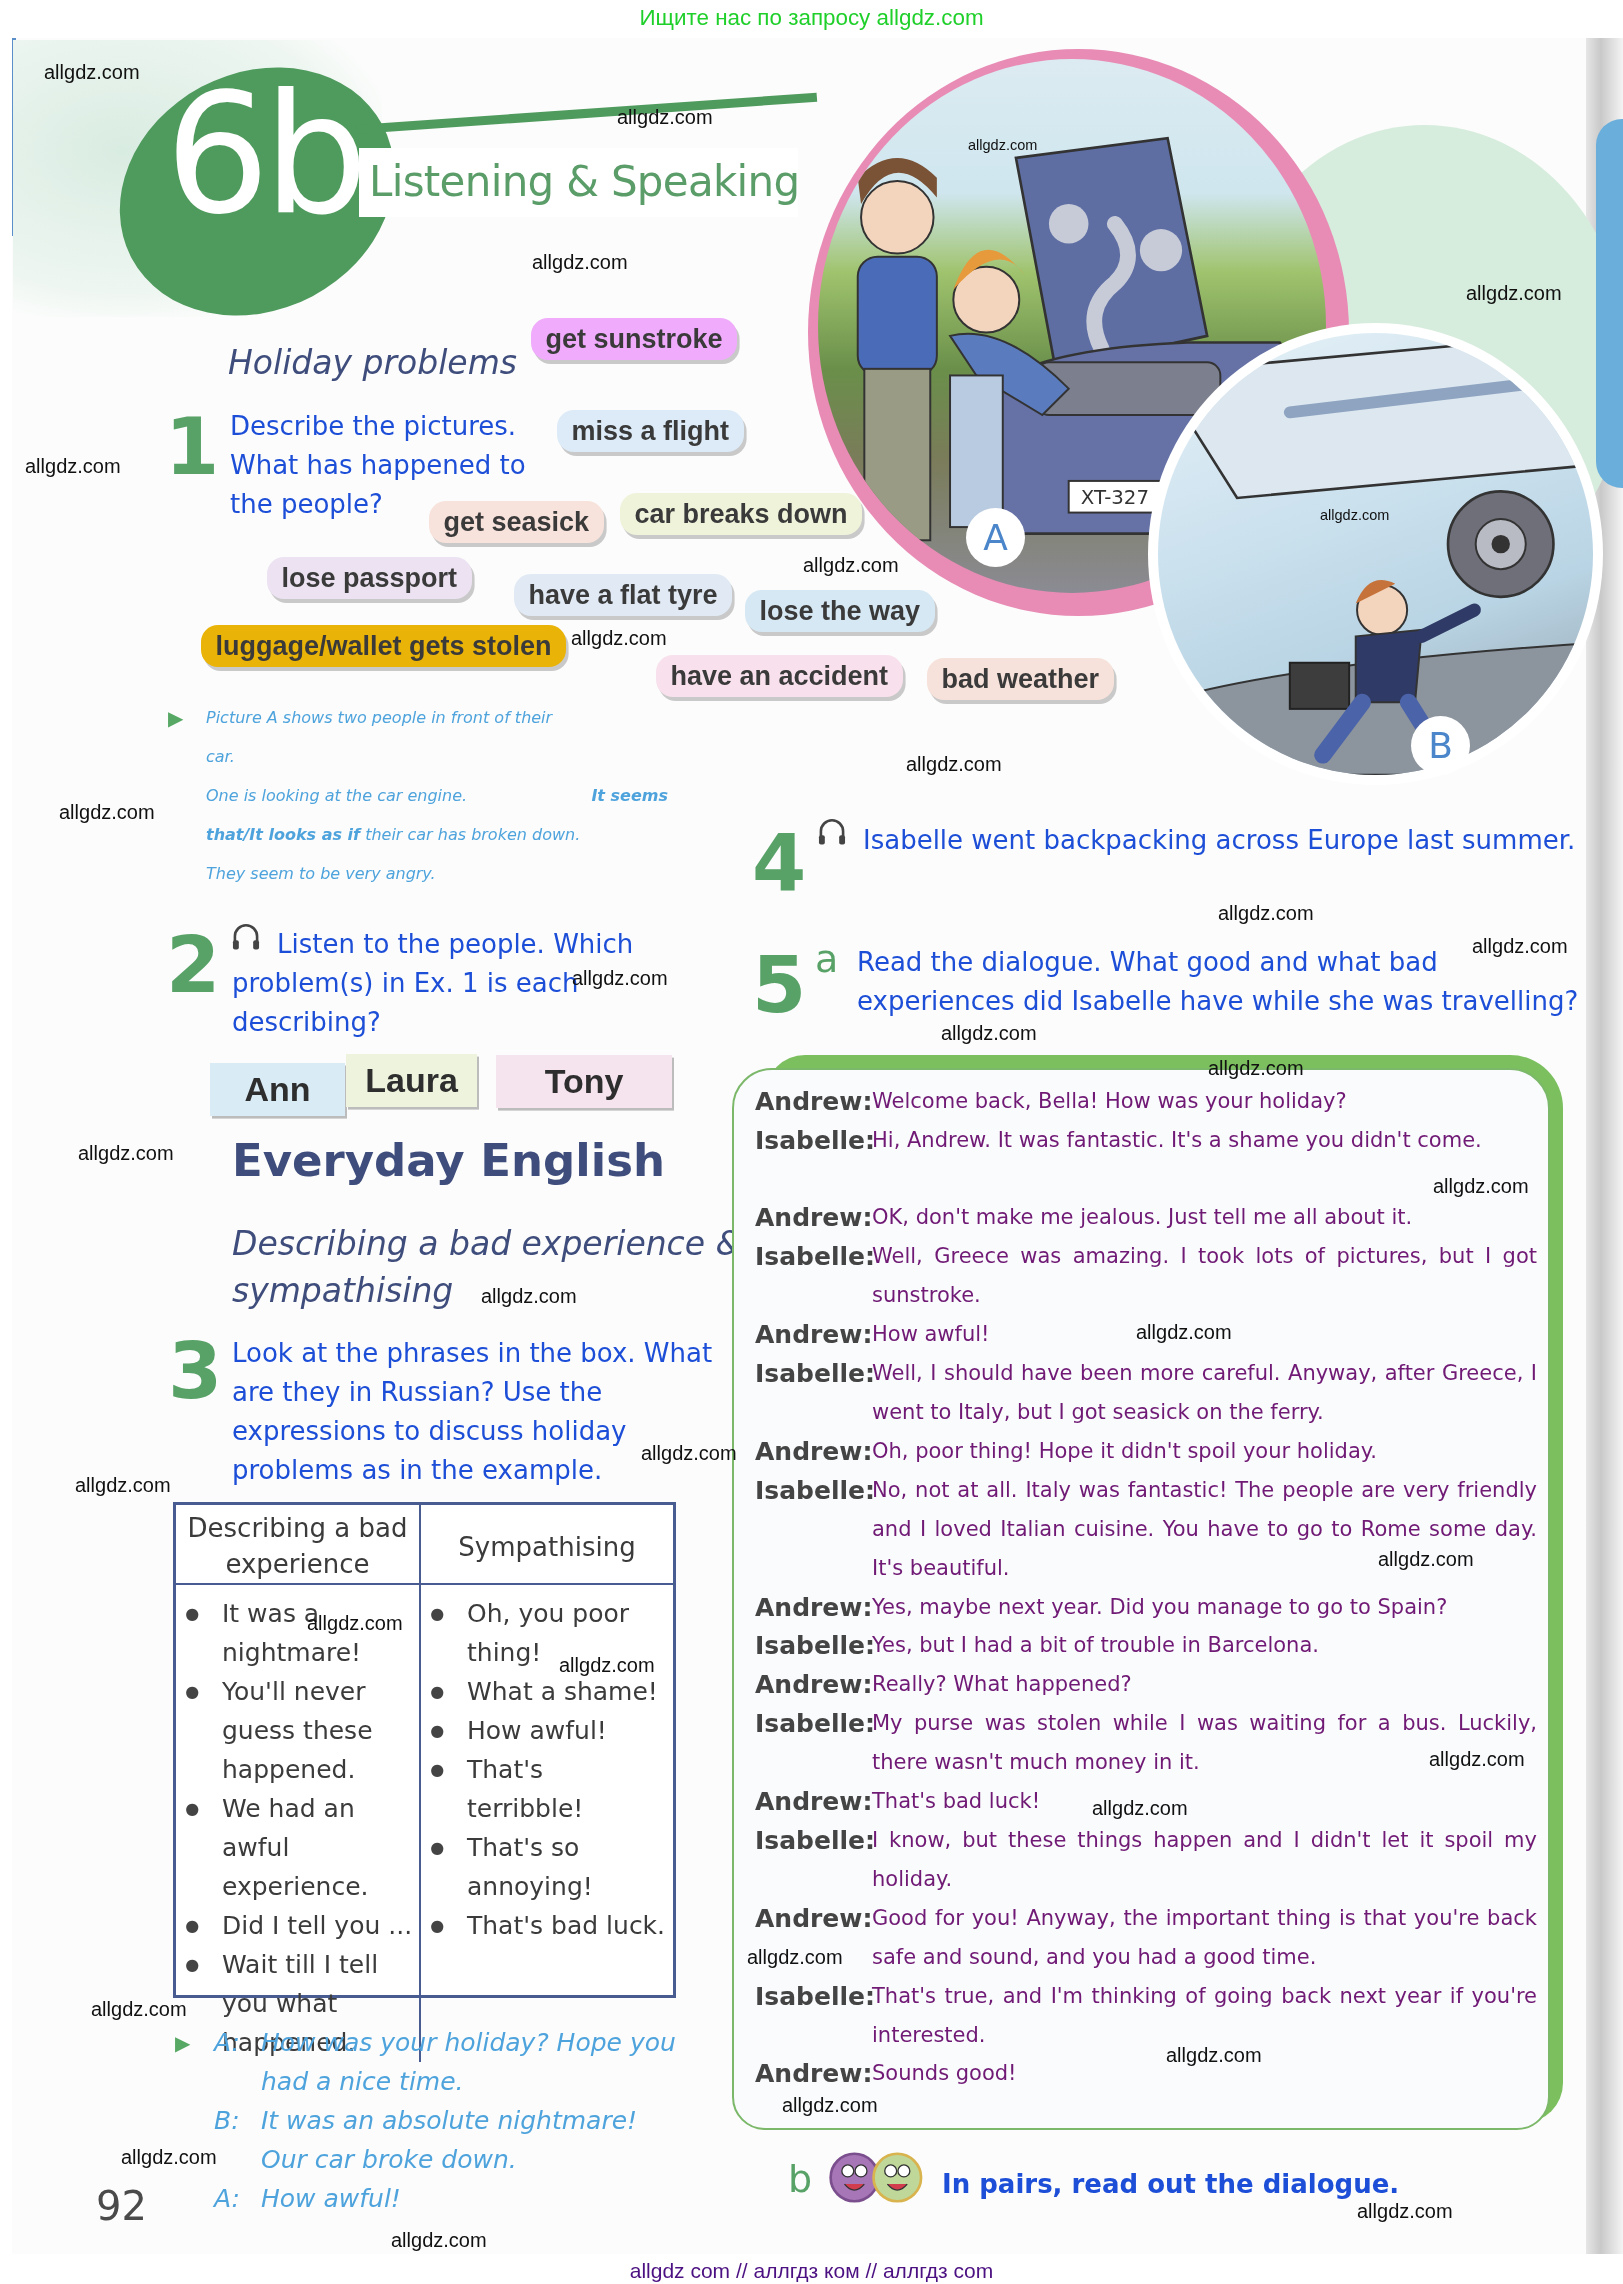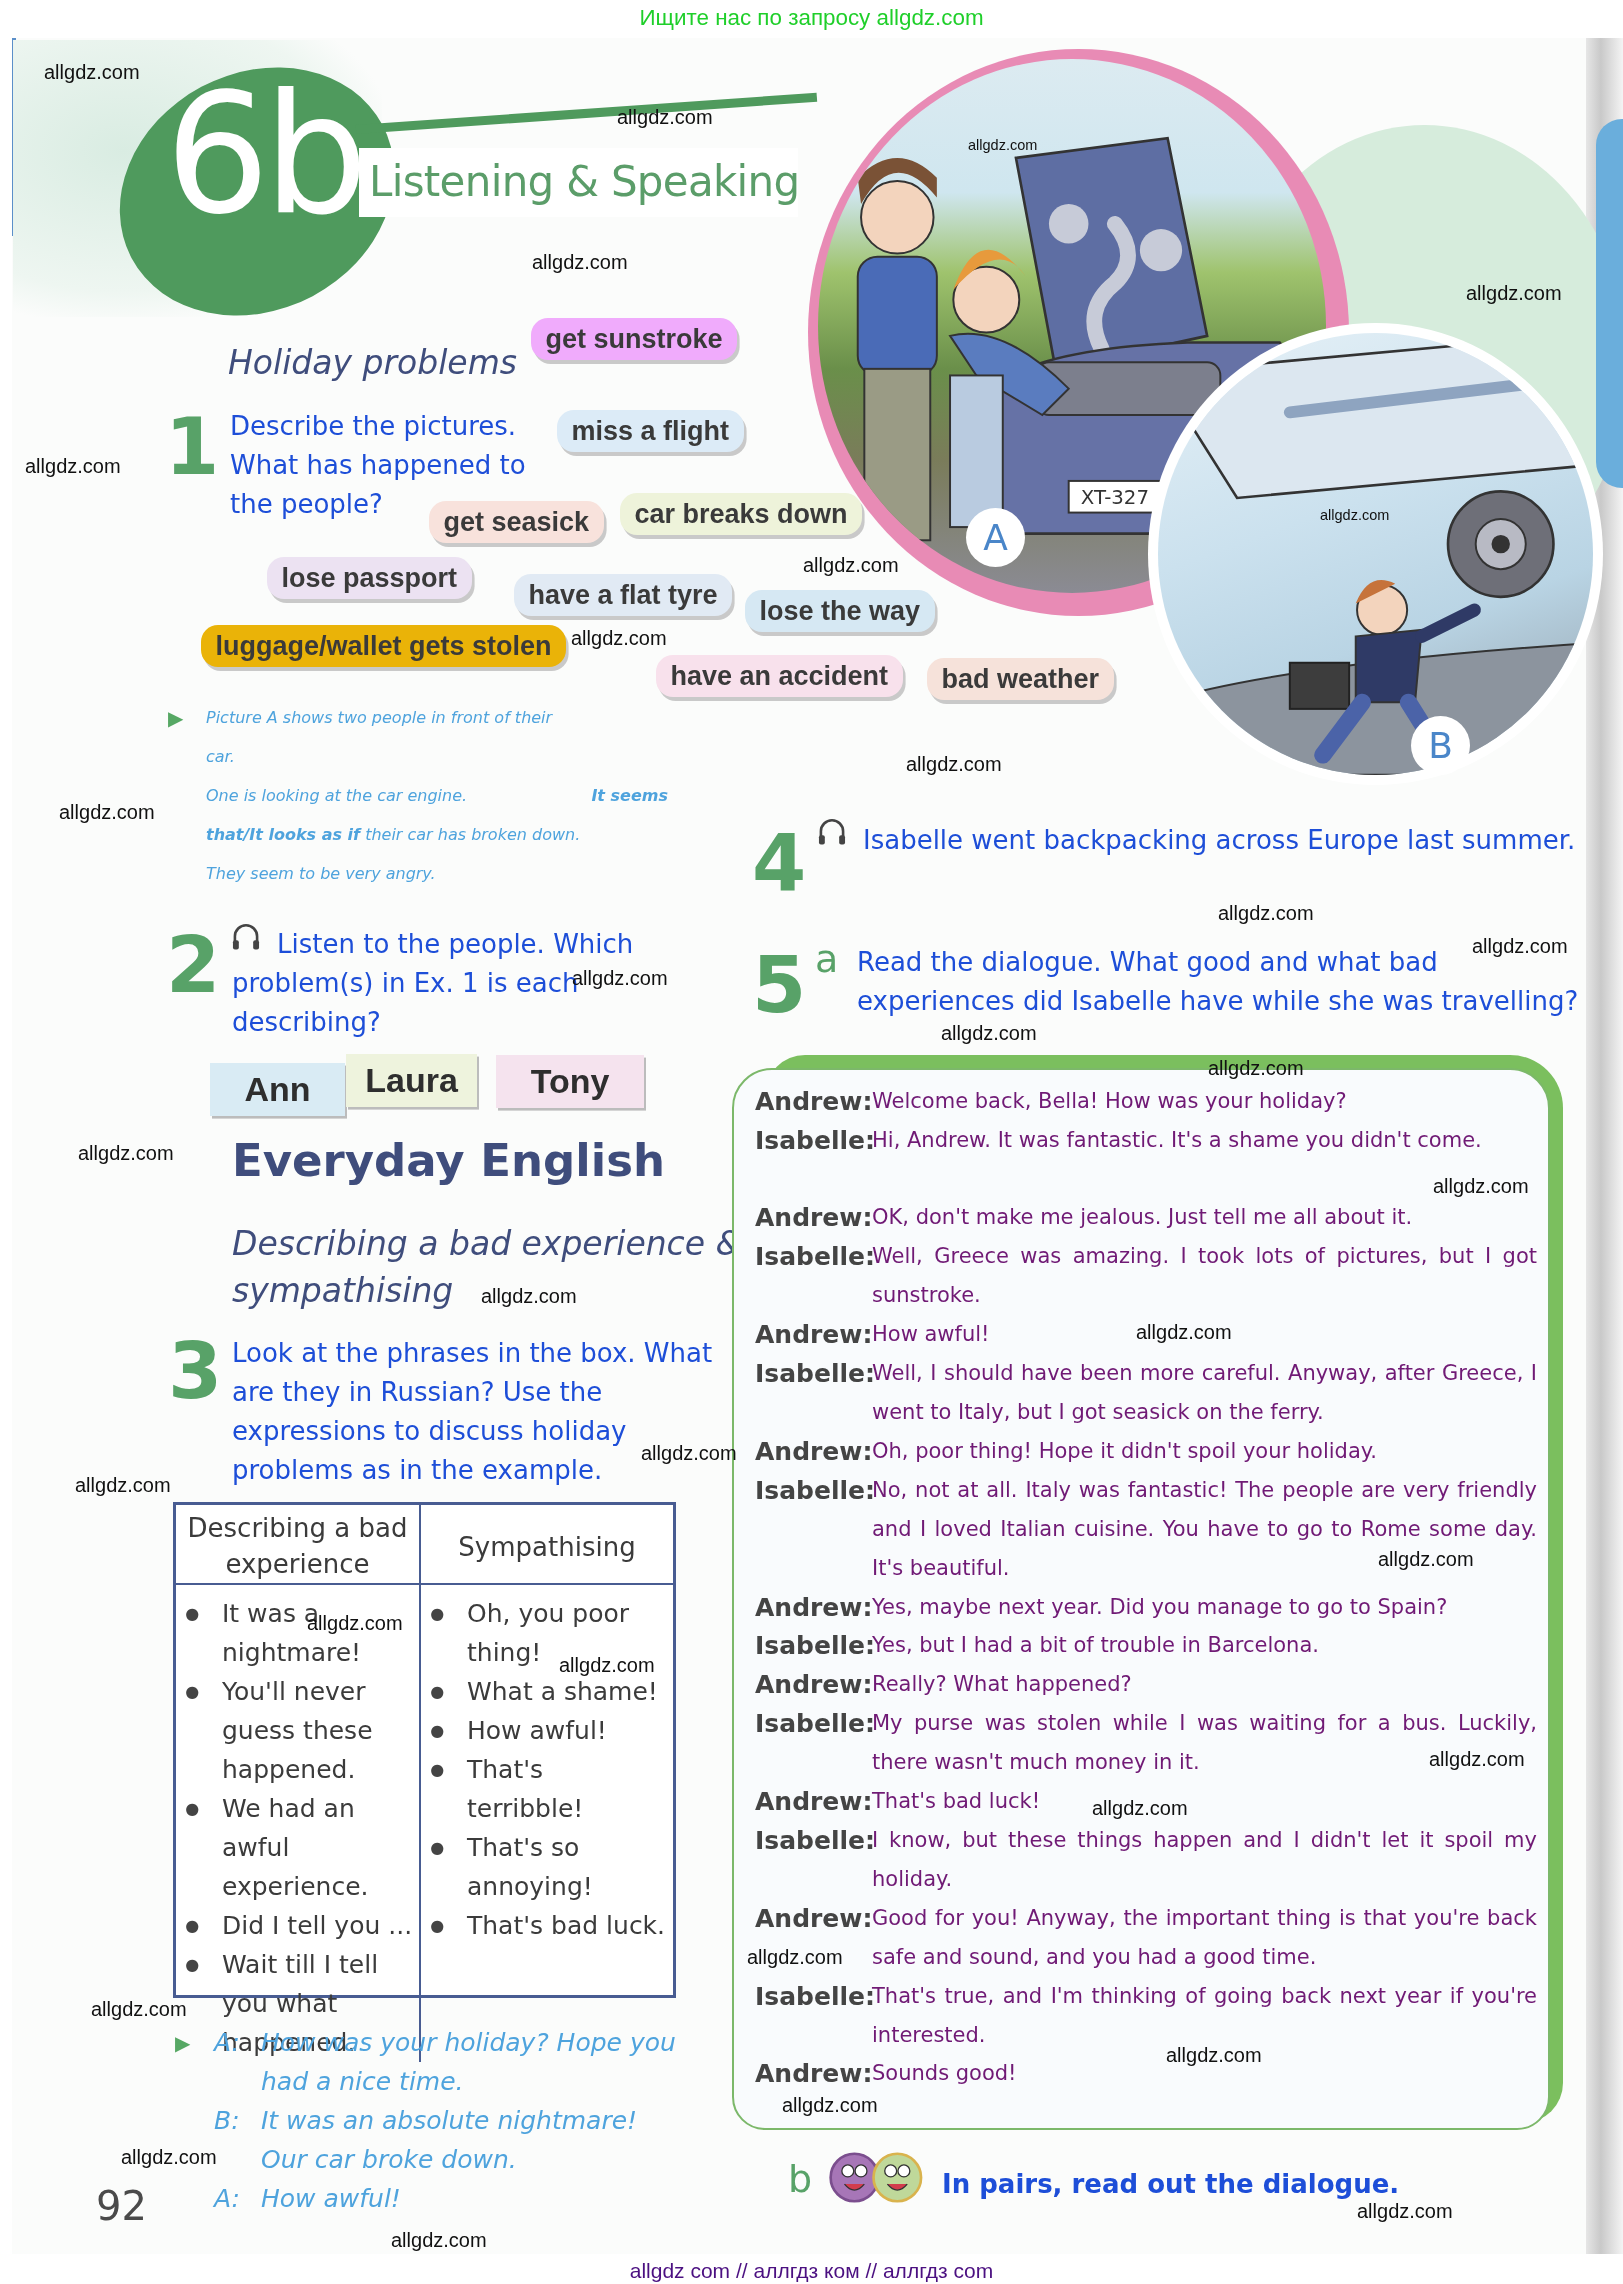--- a/index.html
+++ b/index.html
@@ -192,21 +192,21 @@
       <rect x="34" y="28" width="9" height="14" rx="3" fill="#444"></rect>
     </svg>
 </div>
 <div class="abs ex-text" style="left:232px;top:925px;">
   <div style="padding-left:45px;">Listen to the people. Which</div>
   <div>problem(s) in Ex. 1 is each</div>
   <div>describing?</div>
 </div>
 <div class="name-tag" style="left:210px;top:1063px;width:135px;background:#d9ebf4;">Ann</div>
 <div class="name-tag" style="left:346px;top:1054px;width:131px;background:#eef3dd;">Laura</div>
-<div class="name-tag" style="left:496px;top:1055px;width:148px;background:#f5e3ee;">Tony</div>
+<div class="name-tag" style="left:496px;top:1055px;width:176px;background:#f5e3ee;">Tony</div>
 
 <div class="abs" style="left:232px;top:1134px;font-family:'DejaVu Sans',sans-serif;font-weight:bold;font-size:45px;color:#3f4d7c;white-space:nowrap;">Everyday English</div>
 <div class="abs h-italic" style="left:232px;top:1220px;font-size:33px;line-height:47px;">
   <div>Describing a bad experience &amp;</div>
   <div>sympathising</div>
 </div>
 
 <div class="abs ex-num" style="left:168px;top:1326px;font-size:78px;">3</div>
 <div class="abs ex-text" style="left:232px;top:1334px;">
   <div>Look at the phrases in the box. What</div>

